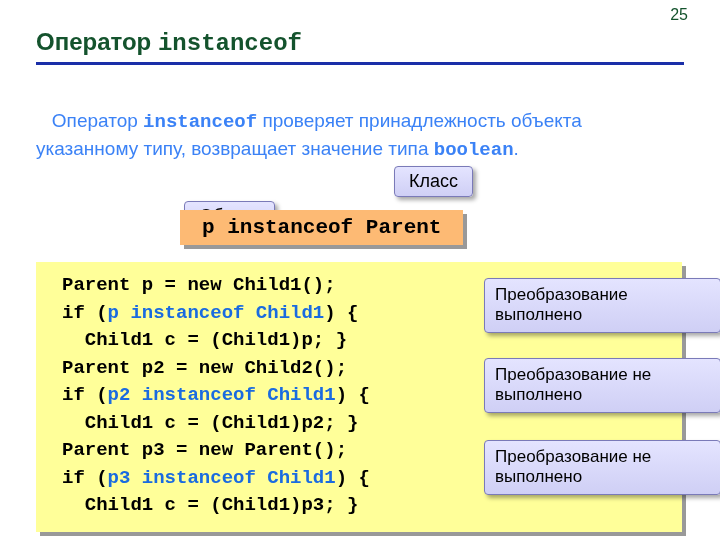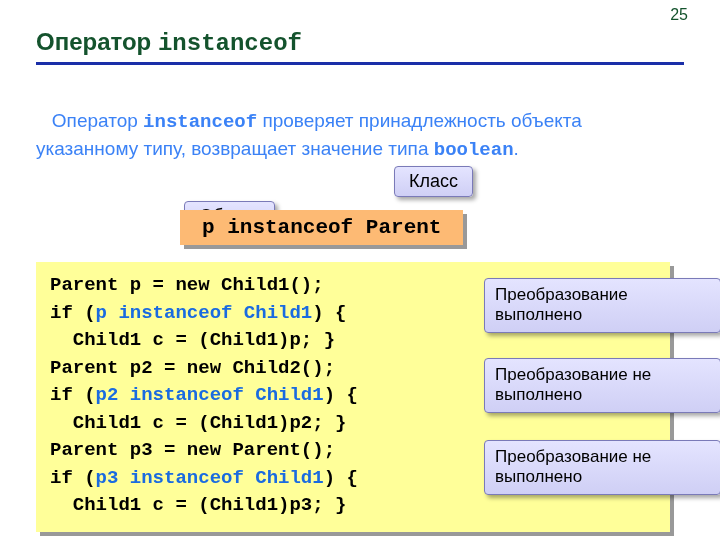--- a/index.html
+++ b/index.html
@@ -70,21 +70,21 @@
     font-family: "Courier New", monospace;
     font-size: 21px;
     font-weight: bold;
     color: #000;
   }
   .code-box {
     position: absolute;
     top: 262px;
     left: 36px;
     width: 606px;
-    padding: 10px 14px 12px 14px;
+    padding: 10px 14px 12px 26px;
     background: #ffff99;
     box-shadow: 4px 4px 0 #999;
     font-family: "Courier New", monospace;
     font-size: 19px;
     font-weight: bold;
     line-height: 1.45;
     color: #000;
     white-space: pre;
   }
   .code-box .blue { color: #1a6be0; }

